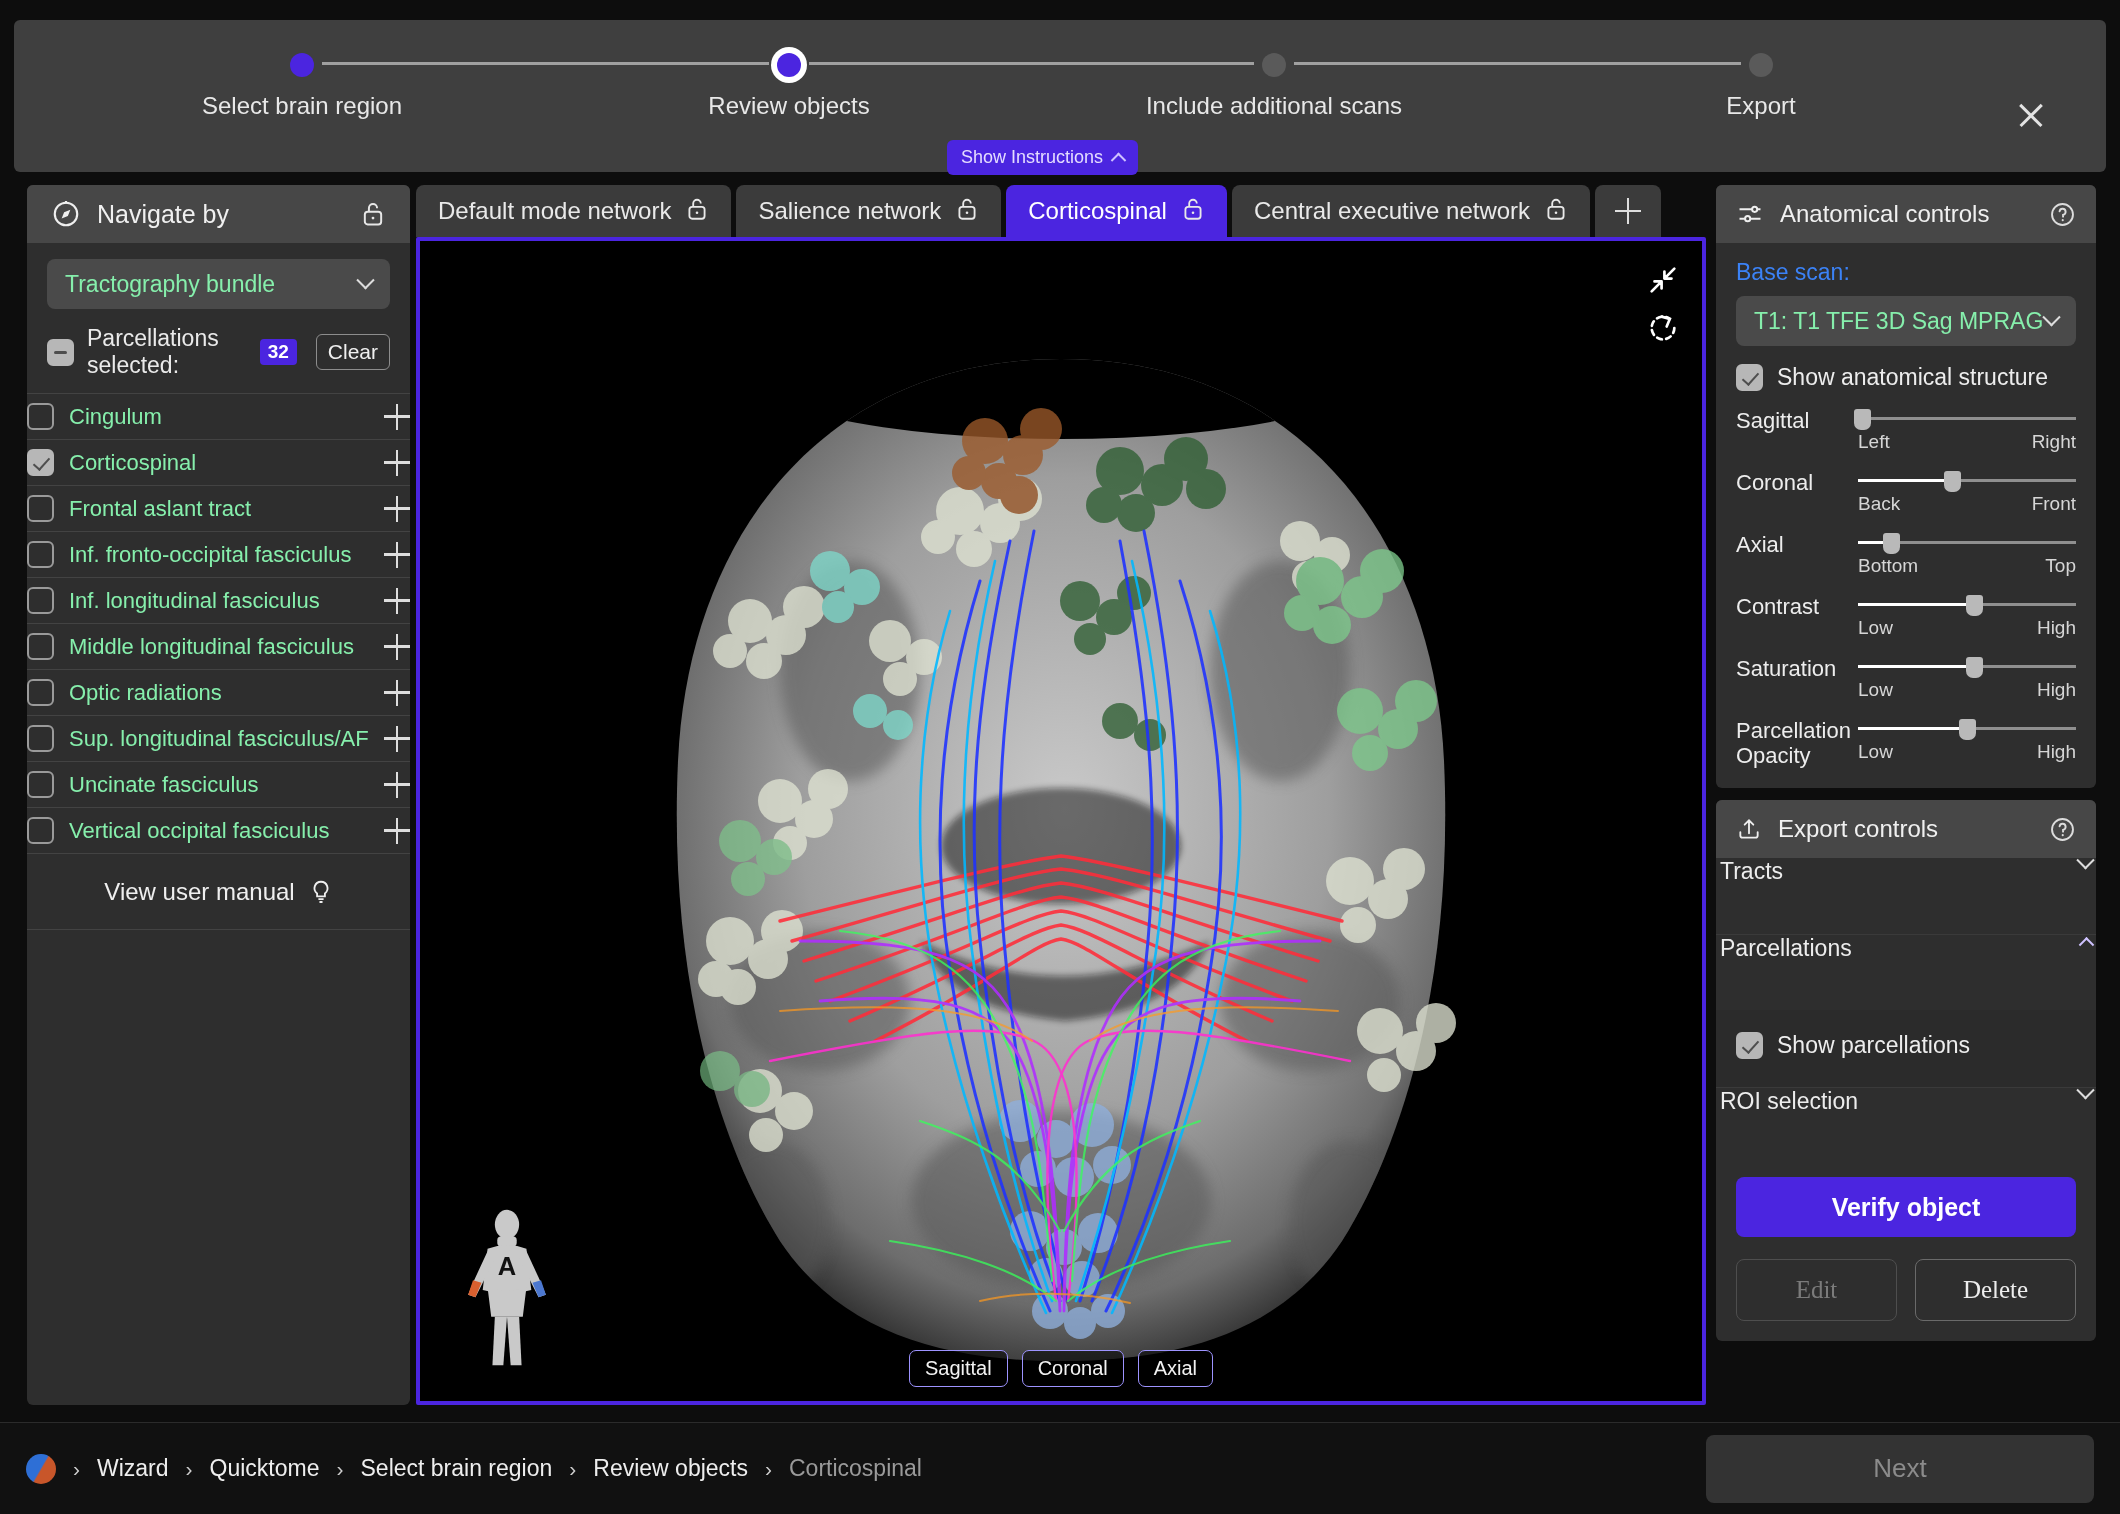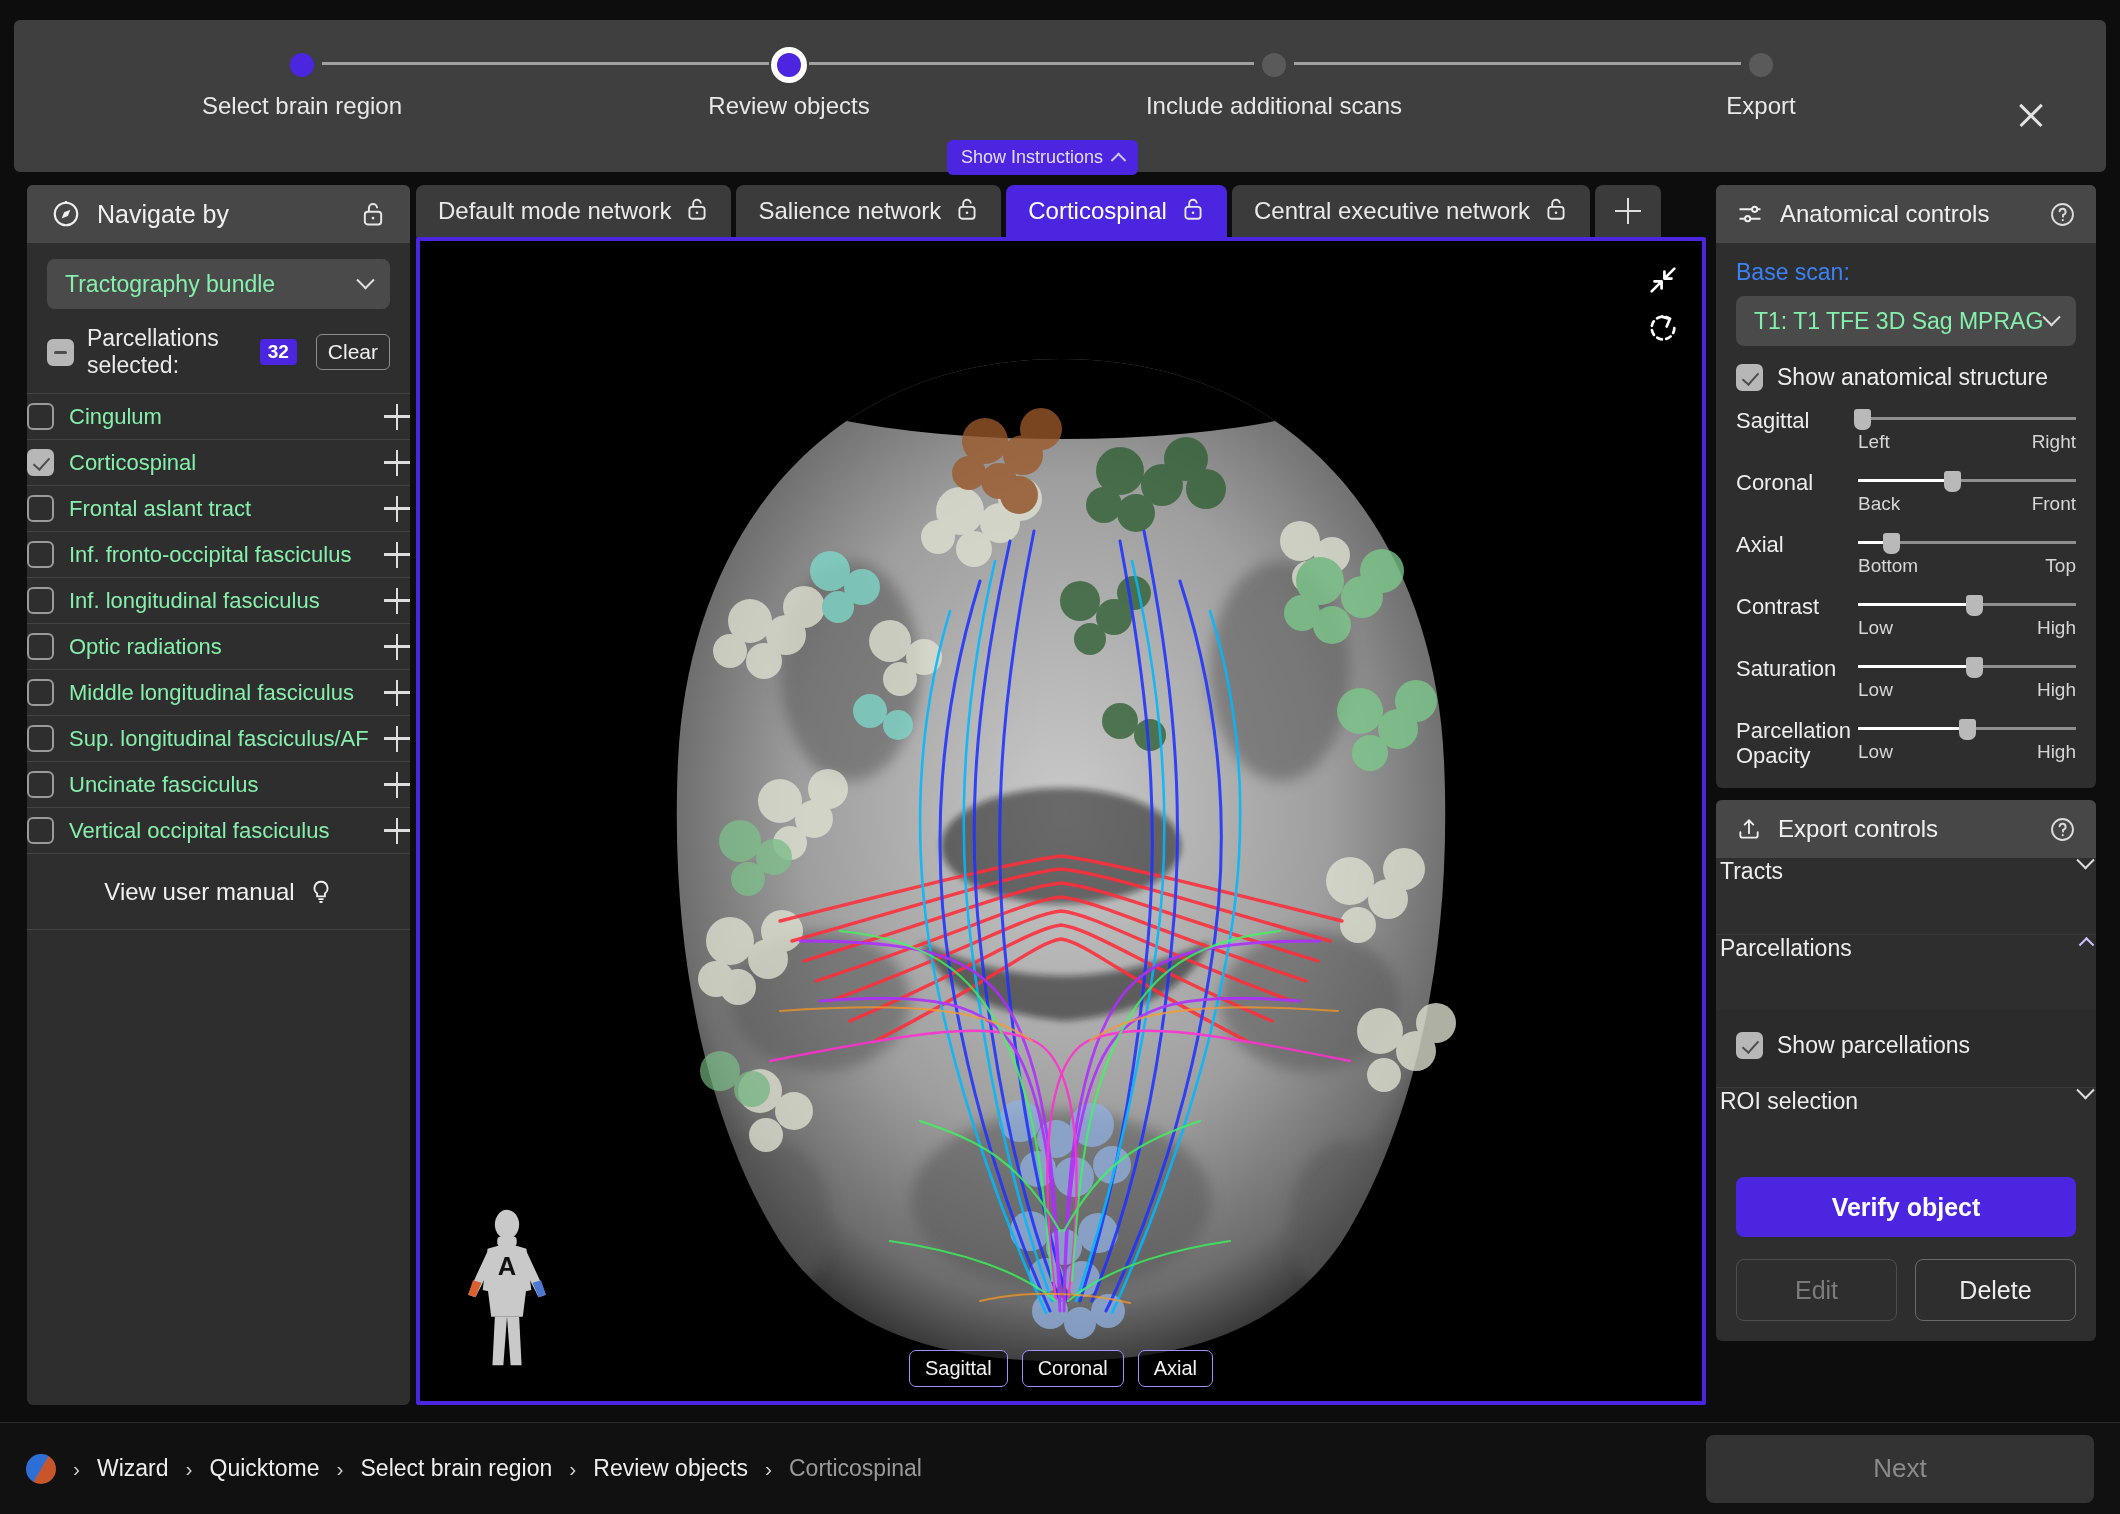--- a/index.html
+++ b/index.html
@@ -163,21 +163,21 @@
   .accordion-row .txt { flex: 1; font-size: 23px; color: #ededed; }
   .acc-body { background: #2b2b2b; padding: 16px 20px 22px; }
 
   .verify-btn {
     width: 100%; background: #4b25e0; color: #fff; border: none; border-radius: 8px;
     height: 60px; font-size: 25px; font-weight: bold; font-family: inherit; cursor: pointer; margin-top: 6px;
   }
   .btn-pair { display: flex; gap: 18px; margin-top: 22px; }
   .ghost-btn {
     flex: 1; height: 62px; border-radius: 8px; background: transparent; font-size: 25px;
-    font-family: Liberation Sans, sans-serif; cursor: pointer; border: 1px solid #6a6a6a; color: #ededed;
+    font-family: Liberation Serif, serif; cursor: pointer; border: 1px solid #6a6a6a; color: #ededed;
   }
   .ghost-btn.disabled { color: #7b7b7b; border-color: #4e4e4e; cursor: default; }
 
   
   .footer {
     position: absolute; left: 0; bottom: 0; width: 2120px; height: 92px;
     background: #111111; border-top: 1px solid #2b2b2b;
     display: flex; align-items: center; padding: 0 26px;
   }
   .crumbs { display: flex; align-items: center; gap: 17px; flex: 1; }
@@ -289,26 +289,26 @@
           <span class="name">Inf. fronto-occipital fasciculus</span>
           <span class="plus"></span>
         </div>
         <div class="tract-row">
           <span class="cb"></span>
           <span class="name">Inf. longitudinal fasciculus</span>
           <span class="plus"></span>
         </div>
         <div class="tract-row">
           <span class="cb"></span>
+          <span class="name">Middle longitudinal fasciculus</span>
+          <span class="plus"></span>
+        </div>
+        <div class="tract-row">
+          <span class="cb"></span>
           <span class="name">Optic radiations</span>
-          <span class="plus"></span>
-        </div>
-        <div class="tract-row">
-          <span class="cb"></span>
-          <span class="name">Middle longitudinal fasciculus</span>
           <span class="plus"></span>
         </div>
         <div class="tract-row">
           <span class="cb"></span>
           <span class="name">Sup. longitudinal fasciculus/AF</span>
           <span class="plus"></span>
         </div>
         <div class="tract-row">
           <span class="cb"></span>
           <span class="name">Uncinate fasciculus</span>

